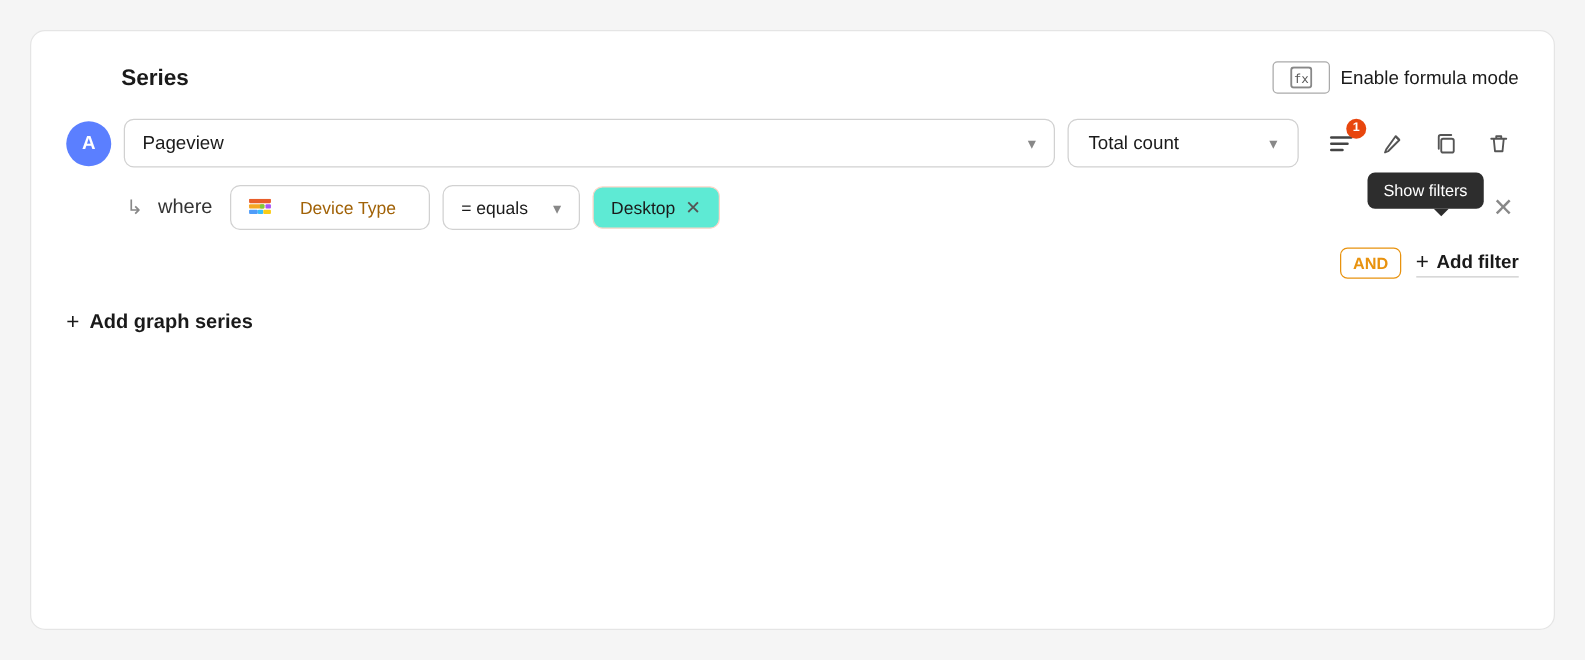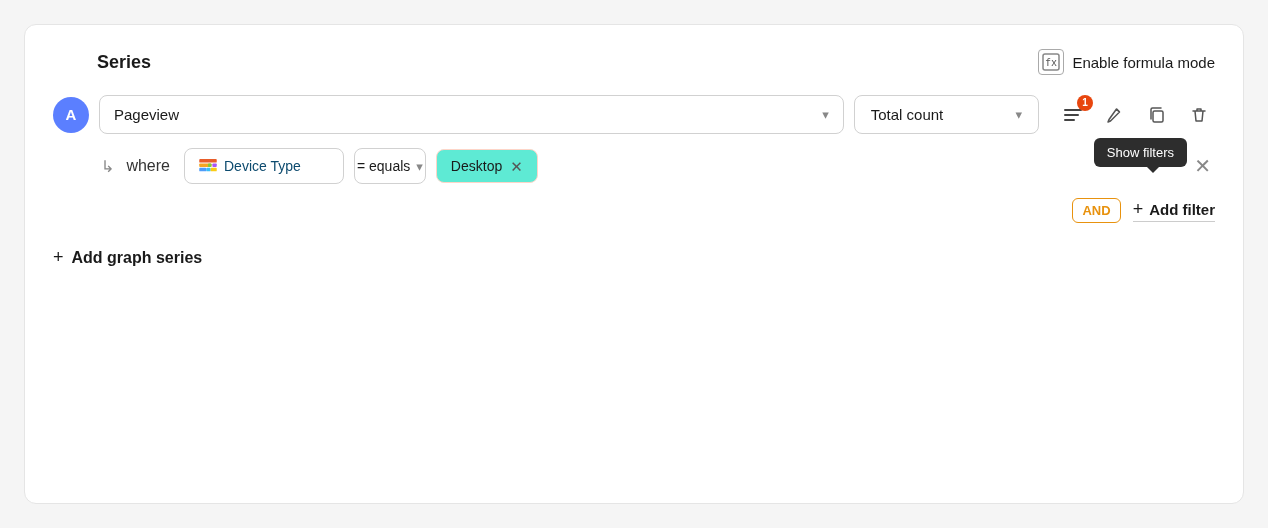--- a/index.html
+++ b/index.html
@@ -37,21 +37,21 @@
       align-items: center;
       gap: 8px;
       background: none;
       border: none;
       cursor: pointer;
       font-size: 15px;
       font-weight: 500;
       color: #1a1a1a;
     }
     .formula-icon {
-      width: 26px;
+      width: 46px;
       height: 26px;
       border: 1.5px solid #aaa;
       border-radius: 4px;
       display: flex;
       align-items: center;
       justify-content: center;
       font-size: 13px;
       color: #555;
     }
     .series-row {
@@ -155,43 +155,43 @@
     }
     .where-label {
       font-size: 16px;
       font-weight: 500;
       color: #333;
       margin-right: 4px;
     }
     .device-type-btn {
       display: flex;
       align-items: center;
-      gap: 7px;
+      gap: 23px;
       border: 1.5px solid #d1d1d1;
       border-radius: 8px;
       padding: 9px 14px;
       cursor: pointer;
       background: #fff;
       font-size: 14px;
       font-weight: 500;
-      color: #0c4a6e;
+      color: #a16207;
       min-width: 160px;
       text-align: right;
     }
     .device-icon-svg {
       width: 18px;
       height: 14px;
     }
     .equals-btn {
       display: flex;
       align-items: center;
-      gap: 6px;
+      gap: 20px;
       border: 1.5px solid #d1d1d1;
       border-radius: 8px;
-      padding: 9px 2px;
+      padding: 9px 14px;
       cursor: pointer;
       background: #fff;
       font-size: 14px;
       font-weight: 500;
       color: #1a1a1a;
     }
     .value-chip {
       display: flex;
       align-items: center;
       gap: 8px;

